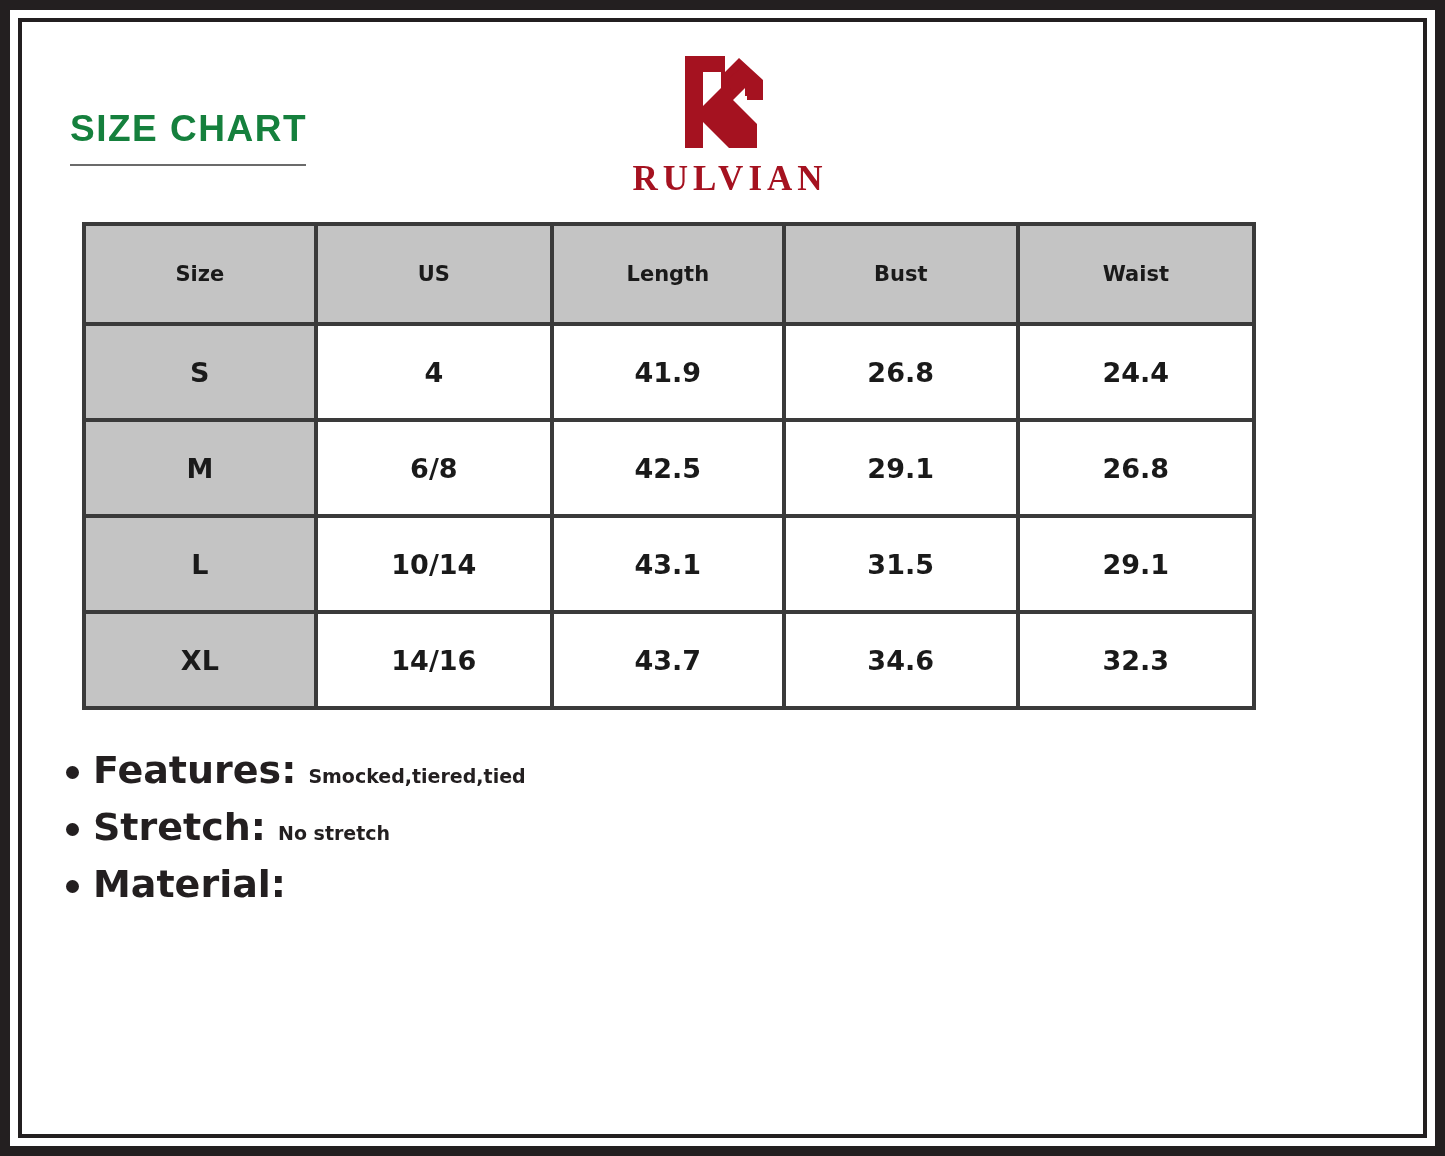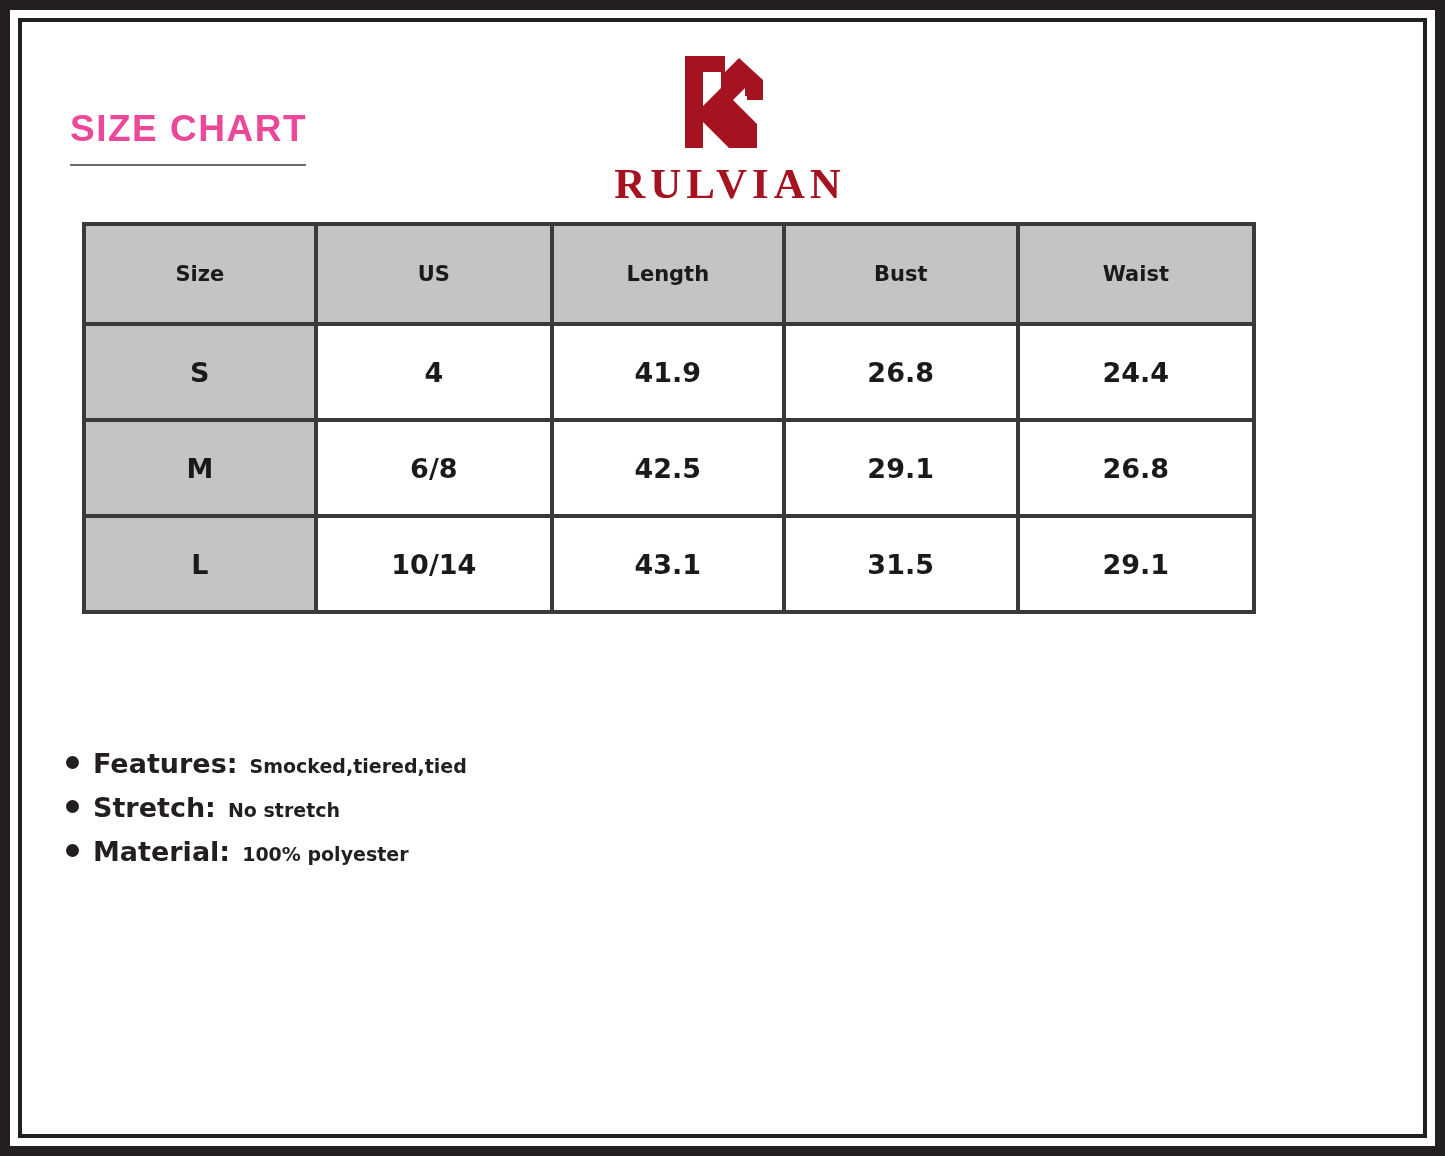--- a/index.html
+++ b/index.html
@@ -56,21 +56,21 @@
   
   .title-block {
     position: absolute;
     left: 70px;
     top: 108px;
   }
   .title {
     font-size: 37px;
     font-weight: bold;
     letter-spacing: 1.5px;
-    color: #ec4899;
+    color: #15803d;
     font-family: "Liberation Sans", sans-serif;
     margin: 0;
   }
   .title-rule {
     margin-top: 14px;
     width: 236px;
     height: 2px;
     background: #6b6b6b;
   }
 
@@ -83,21 +83,21 @@
     text-align: center;
   }
   .brand-mark {
     display: block;
     margin: 0 auto;
   }
   .brand-name {
     margin-top: 4px;
     font-family: "Liberation Serif", serif;
     font-weight: bold;
-    font-size: 43px;
+    font-size: 35px;
     letter-spacing: 5px;
     color: #a51220;
     padding-left: 15px;
   }
 
   
   .table-wrap {
     position: absolute;
     left: 82px;
     top: 222px;
@@ -158,21 +158,21 @@
     border-radius: 50%;
     background: #231f20;
     margin-right: 14px;
     flex: 0 0 auto;
     position: relative;
     top: -4px;
   }
   .note-label {
     font-family: "DejaVu Sans", sans-serif;
     font-weight: bold;
-    font-size: 27px;
+    font-size: 38px;
     color: #231f20;
     white-space: nowrap;
   }
   .note-value {
     font-family: "DejaVu Sans", sans-serif;
     font-weight: bold;
     font-size: 19px;
     color: #231f20;
     margin-left: 12px;
   }
@@ -231,37 +231,43 @@
             <td>42.5</td>
             <td>29.1</td>
             <td>26.8</td>
           </tr>
           <tr>
             <td class="size-cell">L</td>
             <td>10/14</td>
             <td>43.1</td>
             <td>31.5</td>
             <td>29.1</td>
+          </tr>
+          <tr>
+            <td class="size-cell">XL</td>
+            <td>14/16</td>
+            <td>43.7</td>
+            <td>34.6</td>
+            <td>32.3</td>
           </tr>
         </tbody>
       </table>
     </div>
 
     <div class="notes">
       <div class="note-row">
         <span class="bullet"></span>
         <span class="note-label">Features:</span>
         <span class="note-value">Smocked,tiered,tied</span>
       </div>
       <div class="note-row">
         <span class="bullet"></span>
         <span class="note-label">Stretch:</span>
         <span class="note-value">No stretch</span>
       </div>
       <div class="note-row">
         <span class="bullet"></span>
         <span class="note-label">Material:</span>
-        <span class="note-value">100% polyester</span>
       </div>
     </div>
 
   </div>
 </div>
 
 </body></html>

